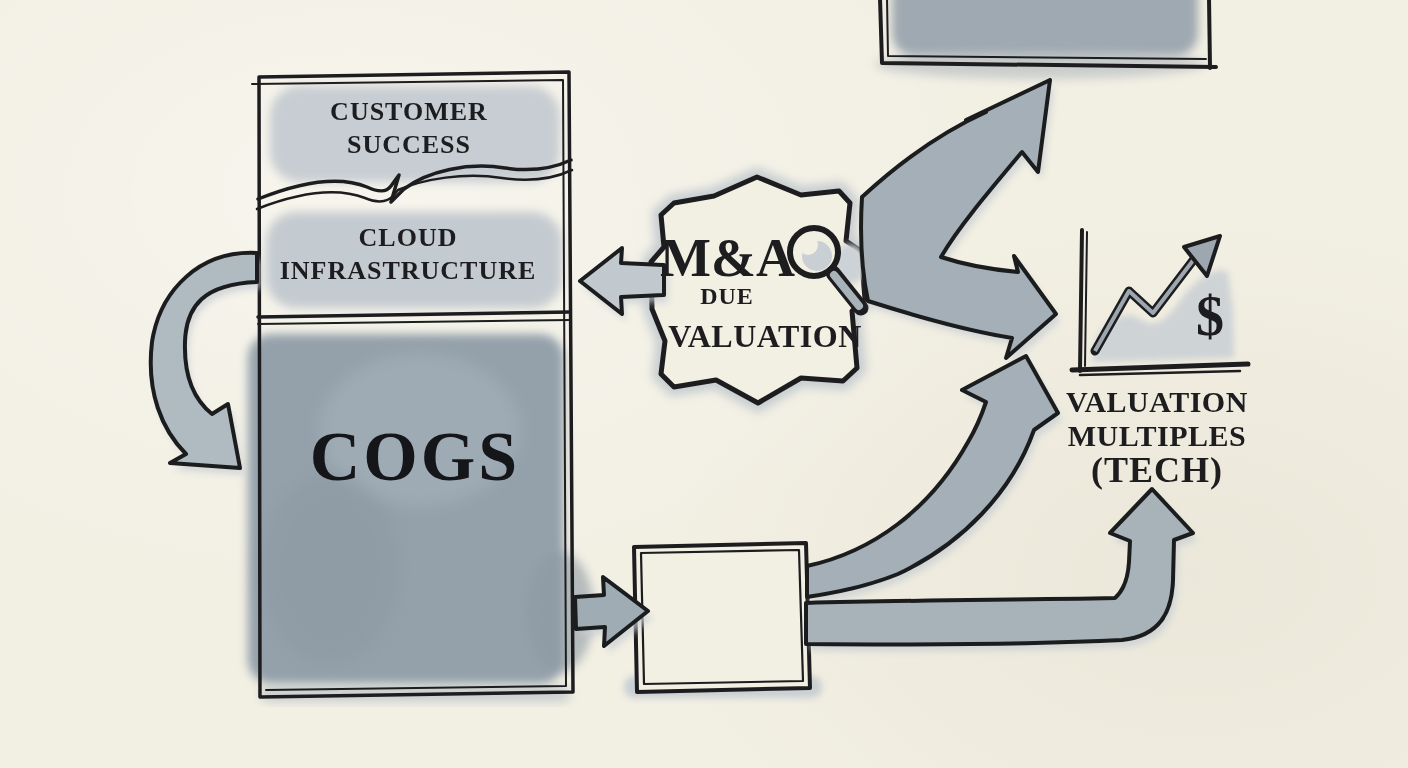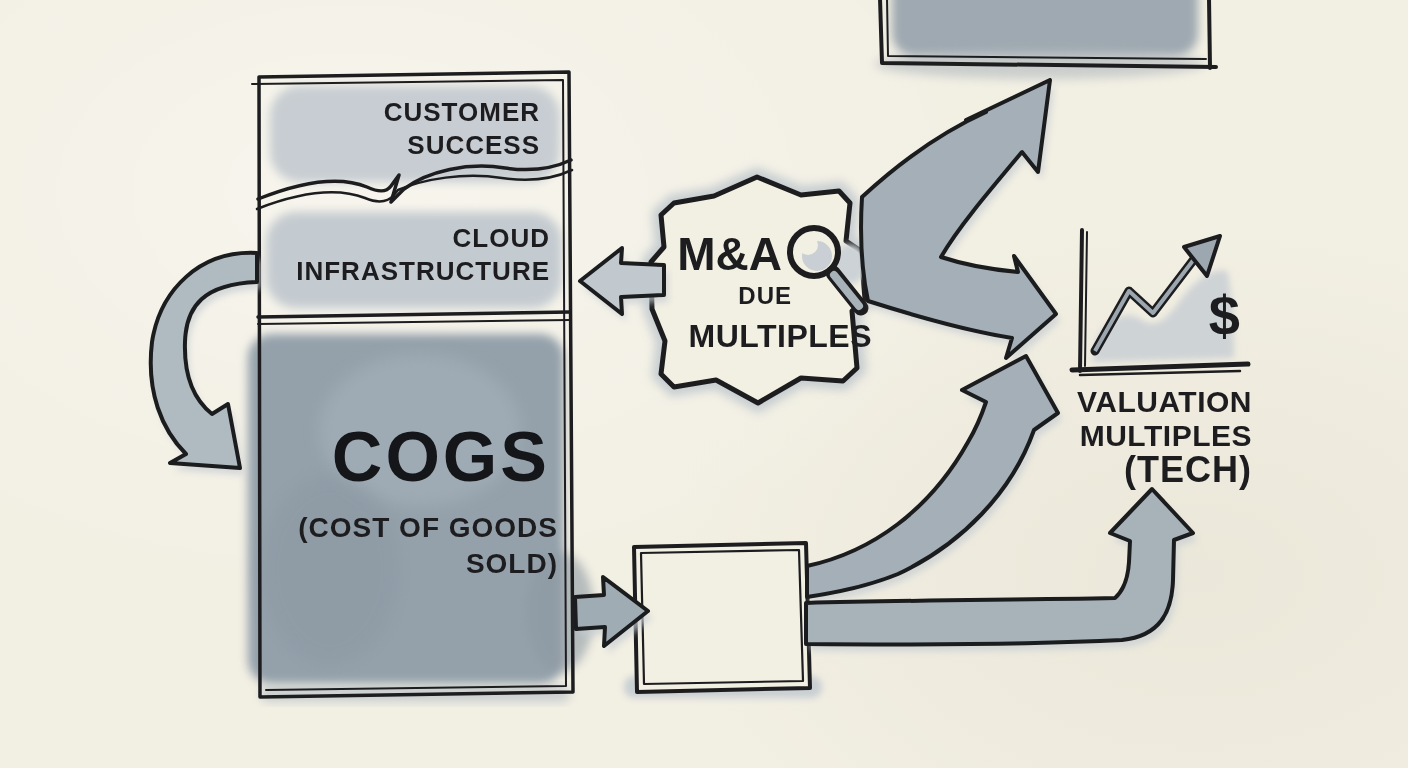--- a/index.html
+++ b/index.html
@@ -9,28 +9,28 @@
   }
   .canvas{
     position:relative;width:1408px;height:768px;overflow:hidden;
     background:
       radial-gradient(1100px 700px at 25% 25%, rgba(255,255,255,.35), rgba(255,255,255,0) 60%),
       radial-gradient(900px 600px at 85% 75%, rgba(214,209,190,.25), rgba(214,209,190,0) 60%),
       #f2efe3;
   }
   svg.scene{position:absolute;left:0;top:0;}
   .lbl{
-    position:absolute;color:#1d1d20;font-weight:700;text-align:right;
-    letter-spacing:1px;line-height:1.25;white-space:normal;
+    position:absolute;color:#1d1d20;font-weight:700;text-align:center;
+    letter-spacing:1px;line-height:1.25;white-space:normal;font-family:Liberation Serif, serif;
   }
   .cs-label{left:278px;top:96px;width:262px;font-size:26px;}
   .ci-label{left:266px;top:222px;width:284px;font-size:26px;}
   .cogs-title{left:280px;top:422px;width:270px;font-size:70px;letter-spacing:3px;line-height:1;color:#15161a;}
   .cogs-sub{left:272px;top:510px;width:286px;font-size:28px;line-height:1.3;}
-  .ma-title{left:660px;top:231px;width:122px;font-size:46px;letter-spacing:0;line-height:1;}
+  .ma-title{left:660px;top:231px;width:122px;font-size:54px;letter-spacing:0;line-height:1;}
   .ma-l1{left:662px;top:284px;width:130px;font-size:24px;line-height:1;}
   .ma-l2{left:658px;top:320px;width:214px;font-size:32px;line-height:1;letter-spacing:0.5px;}
   .gm-label{left:636px;top:557px;width:168px;font-size:32px;line-height:1.18;letter-spacing:0.5px;}
   .val-label{left:1062px;top:385px;width:190px;font-size:30px;line-height:1.12;letter-spacing:0.5px;}
   .val-sub{left:1062px;top:452px;width:190px;font-size:36px;line-height:1;}
   .dollar{left:1180px;top:288px;width:60px;font-size:56px;line-height:1;letter-spacing:0;}
   .arr{stroke:#1b1c1e;stroke-width:4;stroke-linejoin:round;}
   .sh{fill:#c6cdd2;stroke:none;opacity:.7;}
   .ink{stroke:#1d1d1f;fill:none;stroke-linecap:round;stroke-linejoin:round;}
 </style>
@@ -136,20 +136,19 @@
       <use href="#a3" class="arr" fill="#b0bac1"></use>
       <use href="#a4" class="arr" fill="#a0acb4"></use>
       <use href="#a5" class="arr" fill="#a4afb7"></use>
       <use href="#a6" class="arr" fill="#a8b2b9"></use>
     </g>
   </svg>
 
   <div class="lbl cs-label">CUSTOMER SUCCESS</div>
   <div class="lbl cogs-title">COGS</div>
   <div class="lbl ci-label">CLOUD INFRASTRUCTURE</div>
-  <div class="lbl cogs-sub">(COST OF GOODS SOLD)</div>
   <div class="lbl ma-title">M&amp;A</div>
   <div class="lbl ma-l1">DUE</div>
-  <div class="lbl ma-l2">MULTIPLES</div>
+  <div class="lbl ma-l2">VALUATION</div>
   <div class="lbl val-label">VALUATION MULTIPLES</div>
   <div class="lbl val-sub">(TECH)</div>
   <div class="lbl dollar">$</div>
 </div>
 
 </body></html>

